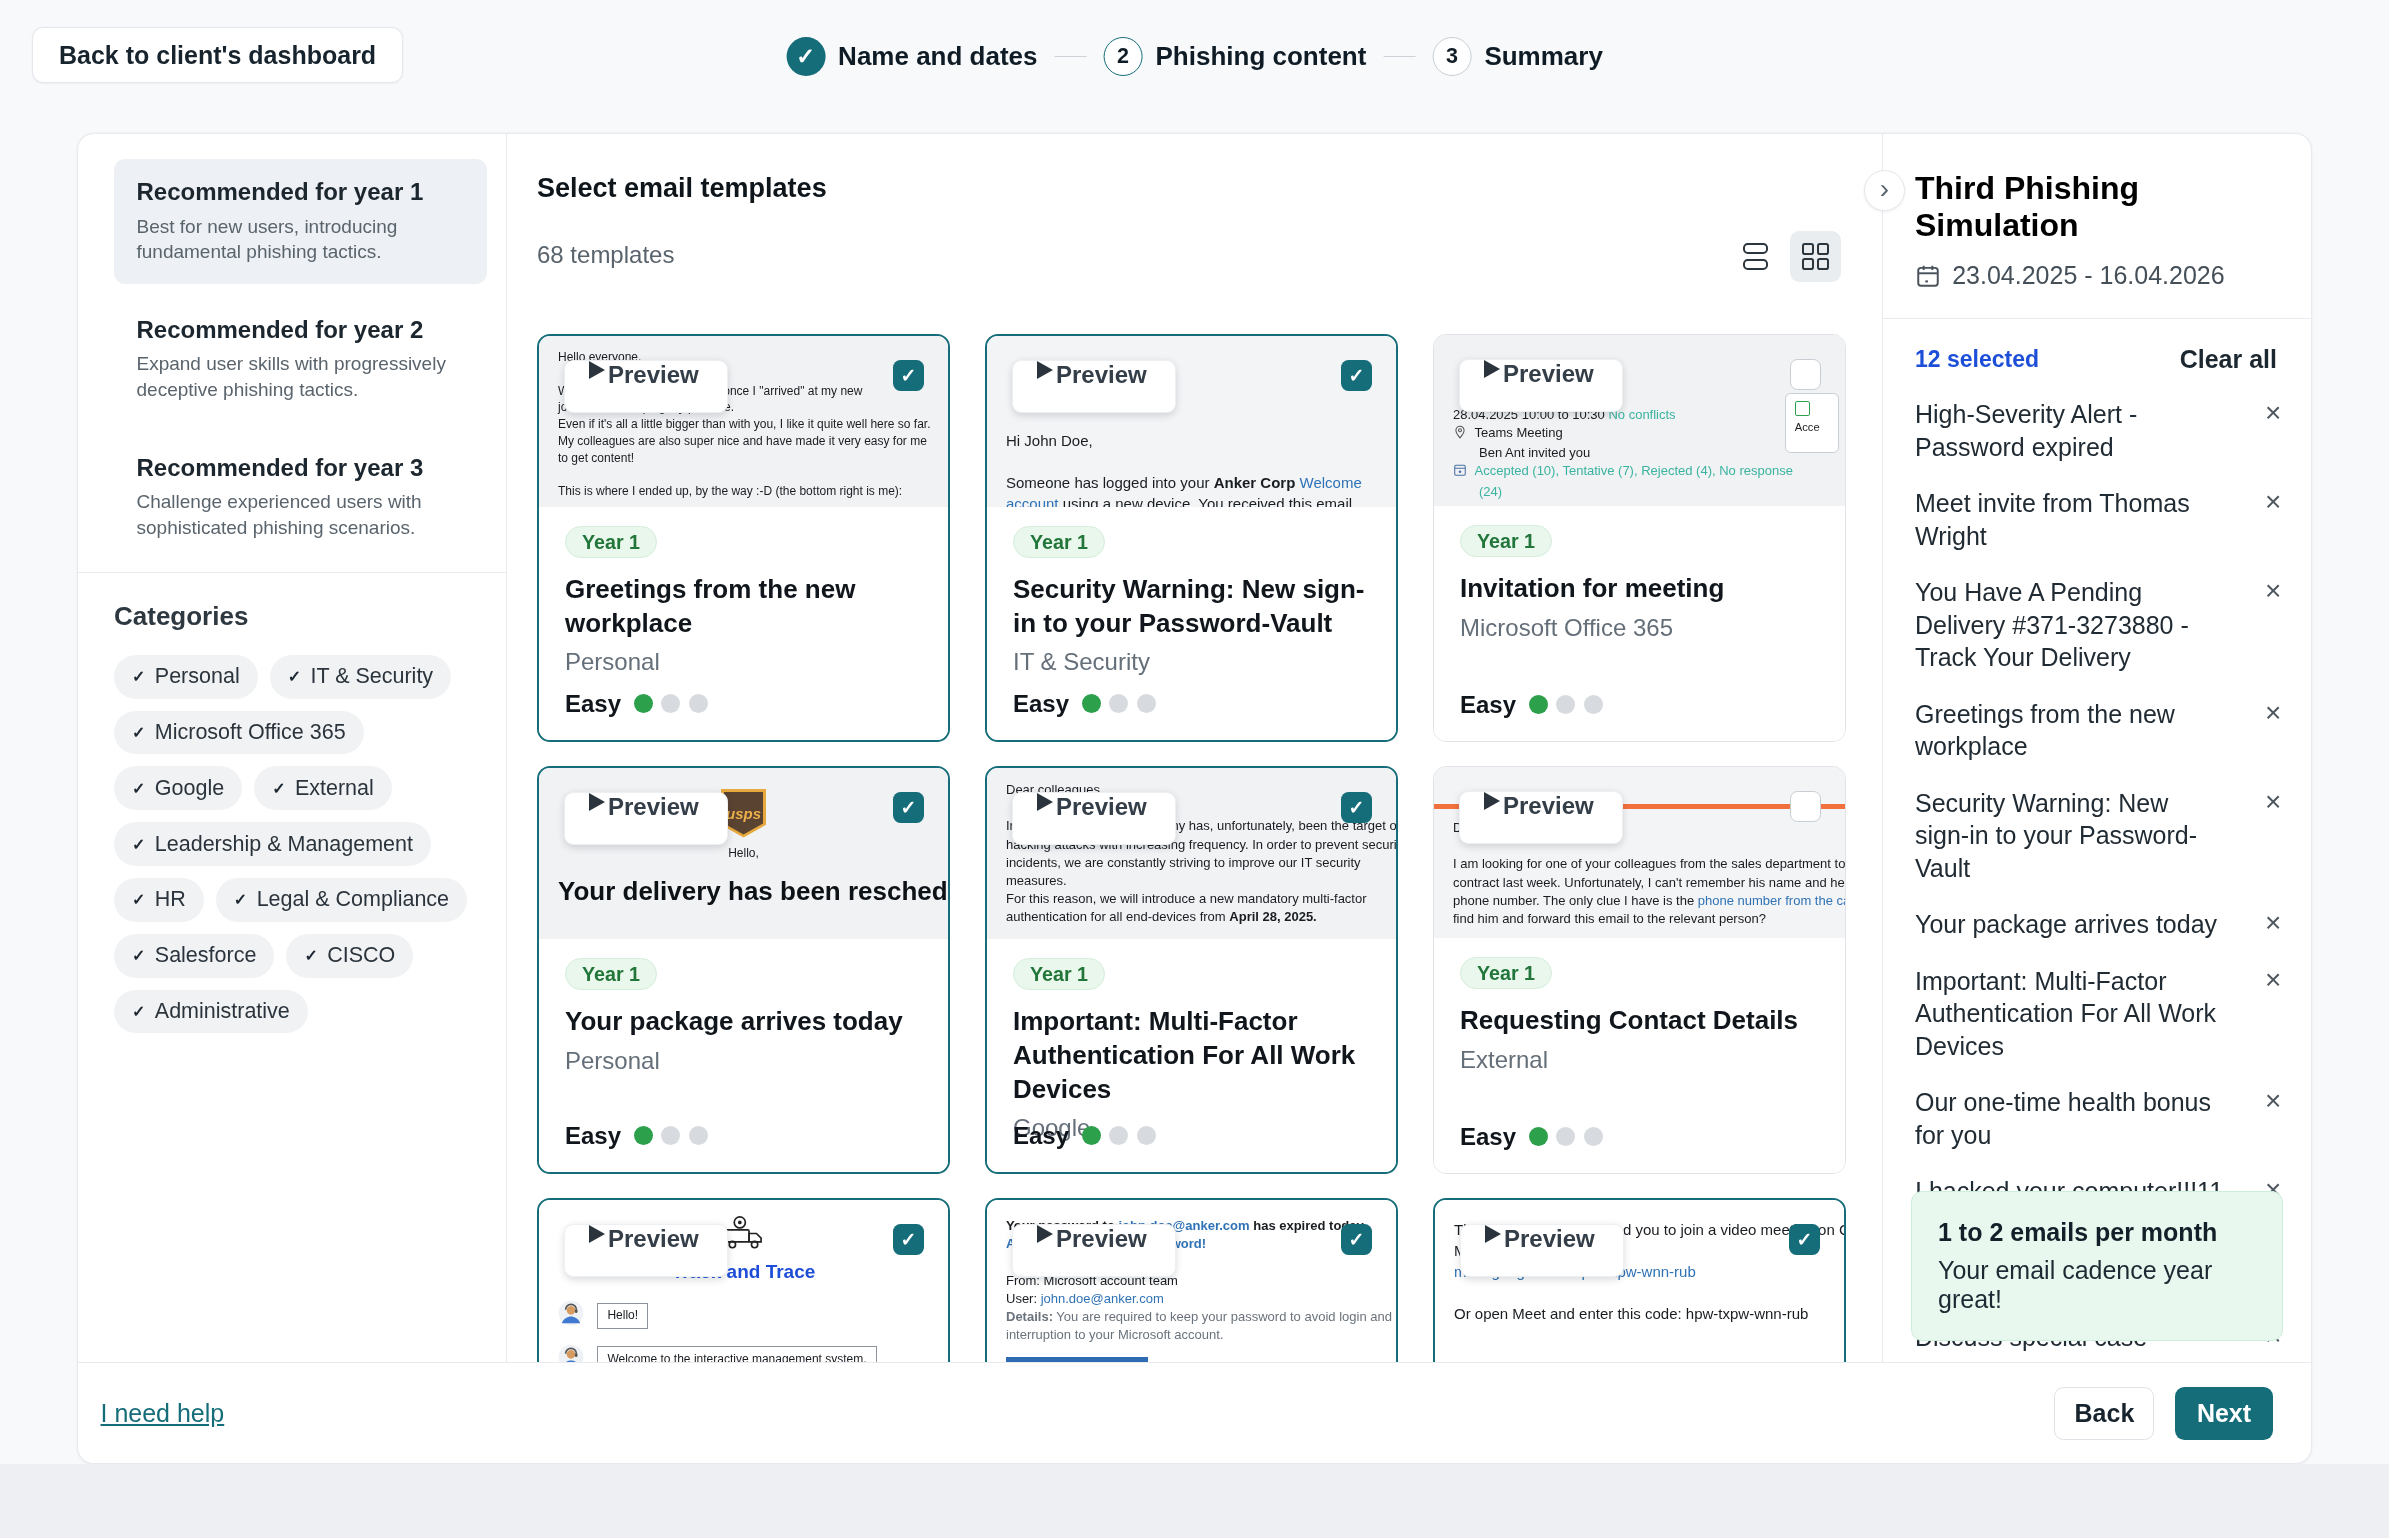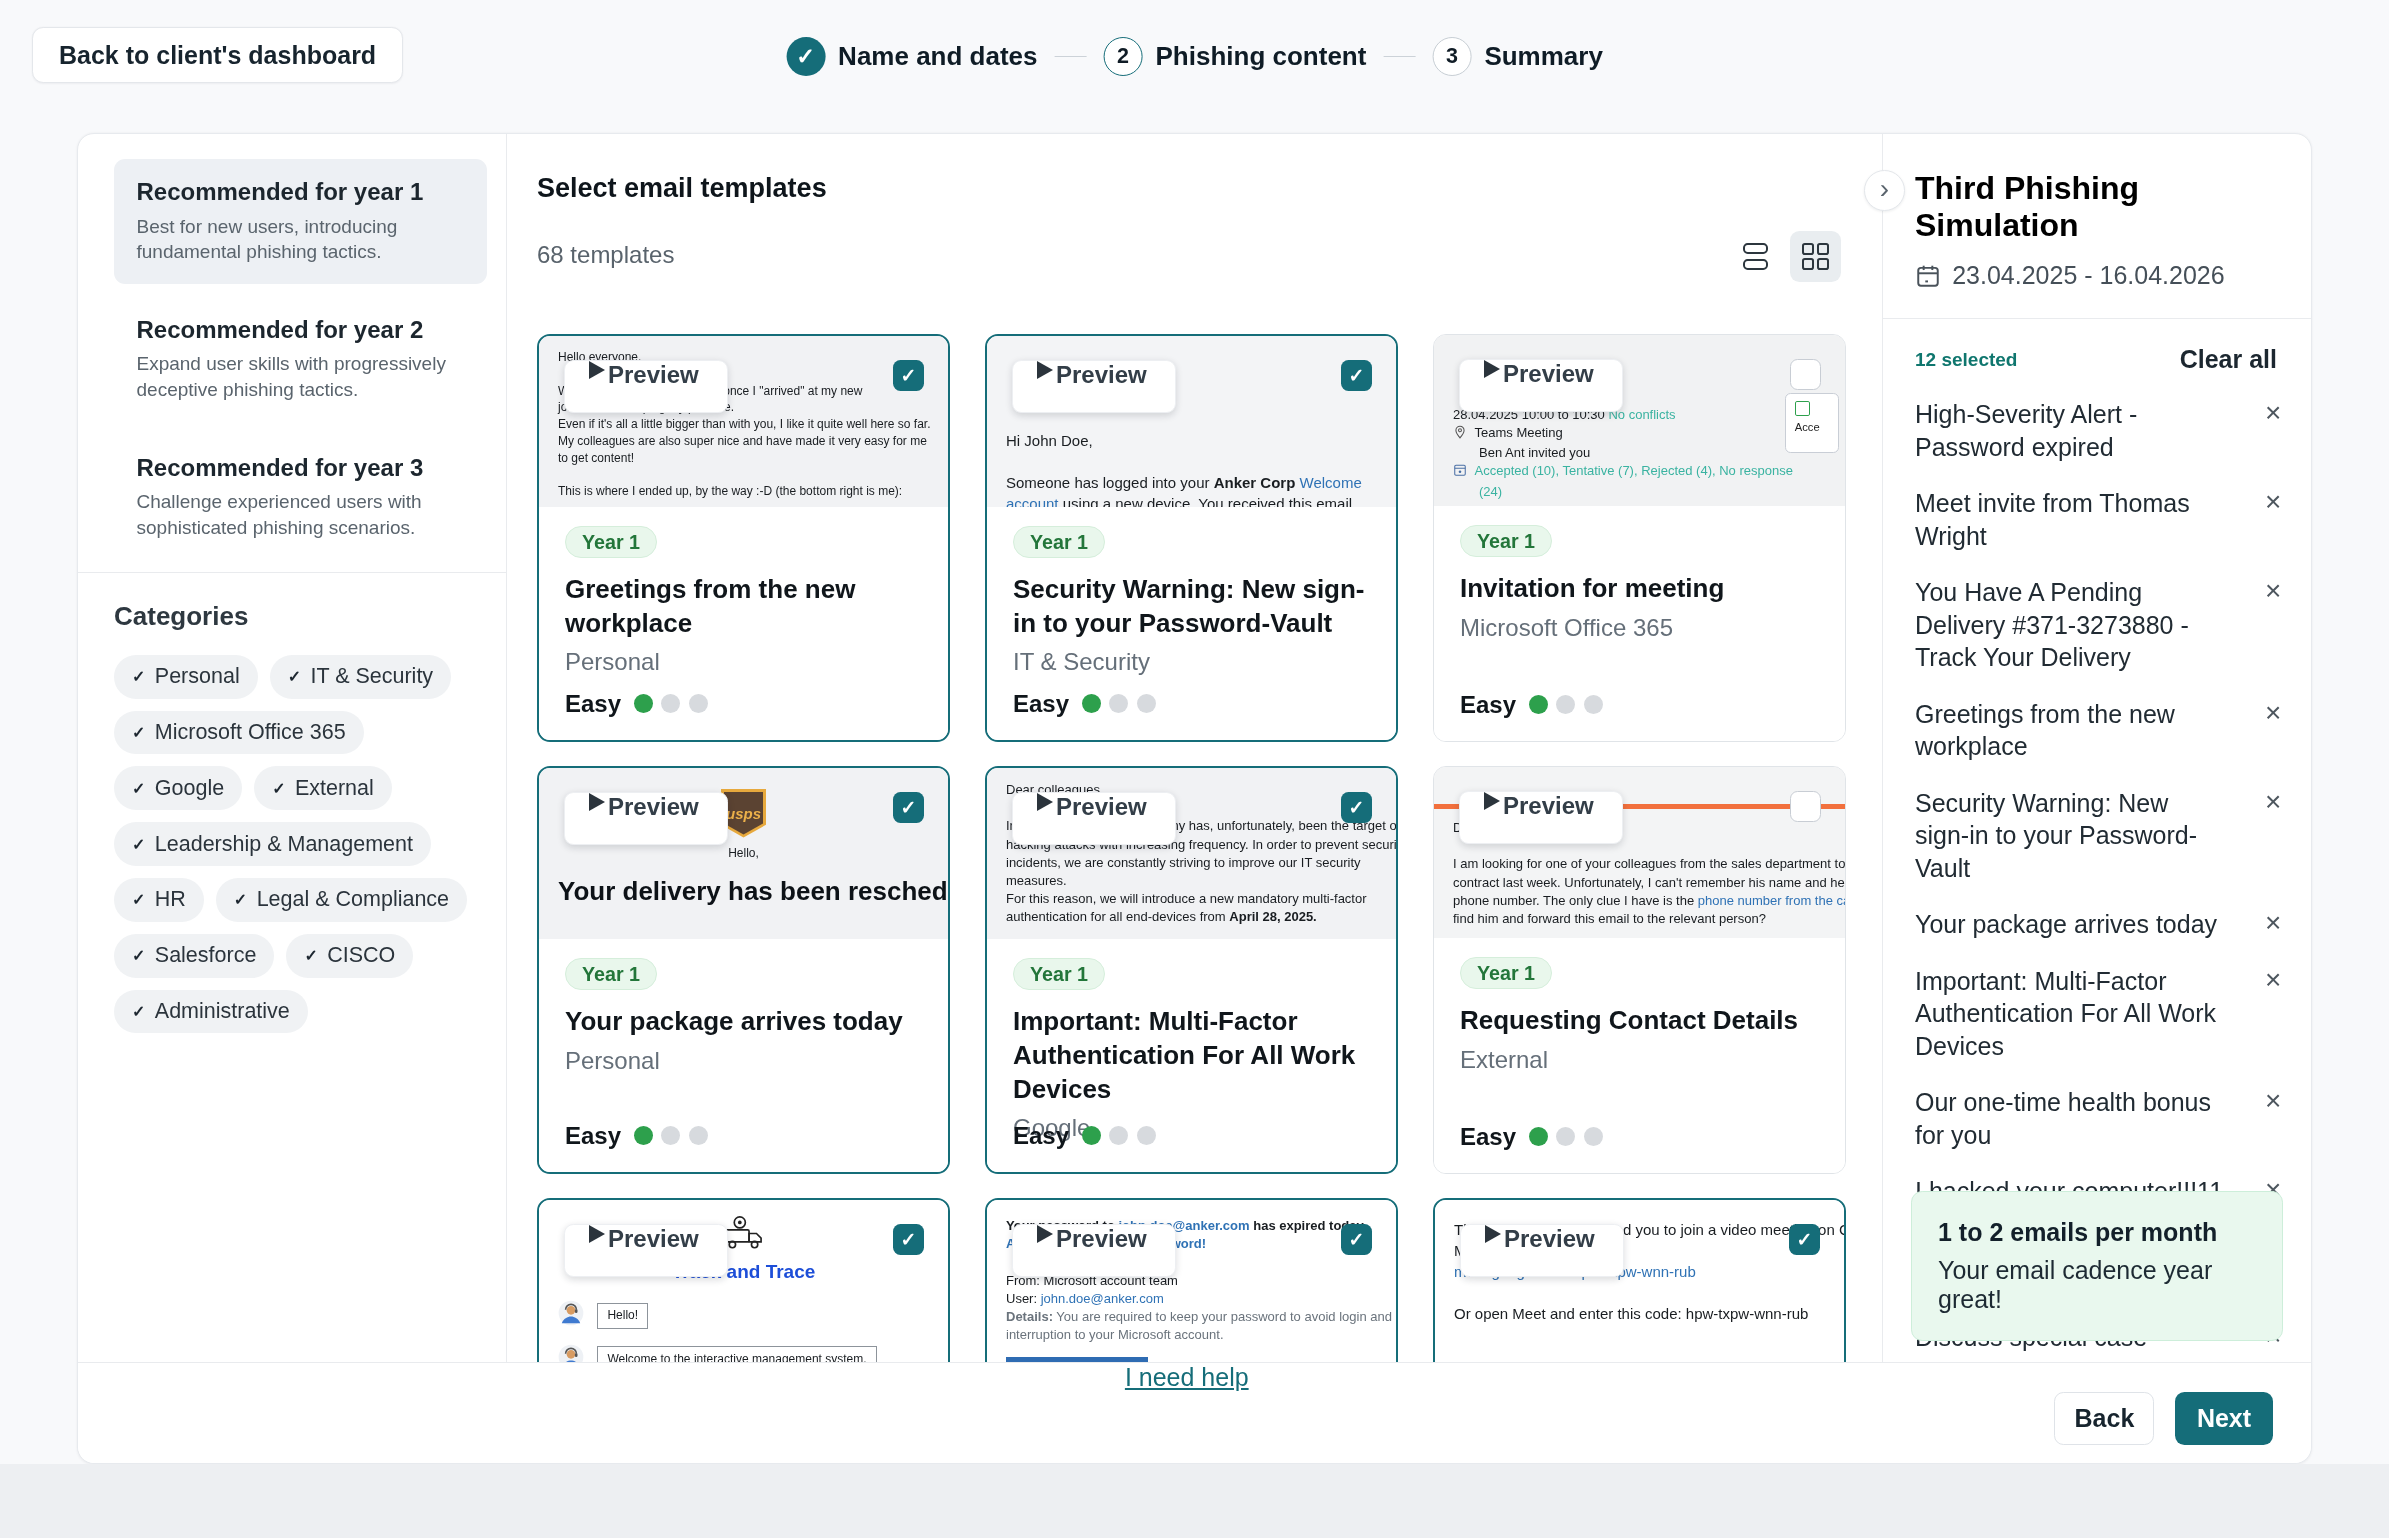--- a/index.html
+++ b/index.html
@@ -105,34 +105,34 @@
     border:0.9px solid #e4e7eb; box-shadow:0 0.9px 2.8px rgba(16,24,40,.08); z-index:6; cursor:pointer;
     display:flex; align-items:center; justify-content:center; }
   .chev { font-size:28px; color:#5a646d; line-height:1; margin-top:-3.7px; }
 
   
   .right-panel { position:absolute; right:0; top:0; bottom:101px; width:429px; border-left:0.9px solid #e9ebee; }
   .rp-title { margin:36px 28px 0 32px; font-size:32px; font-weight:800; color:#000000; }
   .rp-date { margin:17px 0 0 32px; display:flex; align-items:center; gap:11.2px; font-size:25px; color:#454f58; }
   .rp-div { border-top:0.9px solid #e9ebee; margin-top:28px; }
   .sel-head { display:flex; justify-content:space-between; align-items:center; padding:26px 34px 0 32px; }
-  .sel-count { font-size:19px; font-weight:700; color:#0f766e; }
+  .sel-count { font-size:23px; font-weight:700; color:#1d4ed8; }
   .clear-all { background:none; border:none; font-family:inherit; font-size:25px; font-weight:600; color:#1c2730; cursor:pointer; }
   .sel-list { padding:24px 26px 0 32px; }
   .sel-item { display:flex; align-items:flex-start; margin-bottom:24px; }
   .sel-text { font-size:25px; color:#212b33; line-height:1.3; max-width:309px; }
   .sel-x { margin-left:auto; padding:0 3.7px; background:none; border:none; font-size:28px; color:#4e575f; cursor:pointer; line-height:1.1; }
   .cadence { position:absolute; left:28px; right:28px; bottom:20.6px; background:#e9f8ee; border:0.9px solid #cdeeda;
     border-radius:11.2px; padding:26px; }
   .cad-title { font-size:25px; font-weight:700; color:#13202a; margin-bottom:9.4px; }
   .cad-msg { font-size:25px; color:#1d2a33; }
 
   
   .foot { position:absolute; left:0; right:0; bottom:0; height:101px; border-top:0.9px solid #e9ebee;
-    border-radius:0 0 17px 17px; display:flex; align-items:center; padding:0 38px 0 22.5px; background:#fff;flex-direction:column; }
+    border-radius:0 0 17px 17px; display:flex; align-items:center; padding:0 38px 0 22.5px; background:#fff; }
   .help-link { font-size:25px; color:#156d79; text-decoration:underline; cursor:pointer; }
   .foot-btns { margin-left:auto; display:flex; gap:20.6px; }
   .btn-back { width:100px; height:53px; background:#fff; border:0.9px solid #dfe3e8; border-radius:9.4px;
     font-family:inherit; font-size:25px; font-weight:600; color:#17242e; cursor:pointer; }
   .btn-next { width:98px; height:53px; background:#156d79; border:none; border-radius:9.4px;
     font-family:inherit; font-size:25px; font-weight:600; color:#fff; cursor:pointer; }
 </style>
 </head>
 <body>
 

